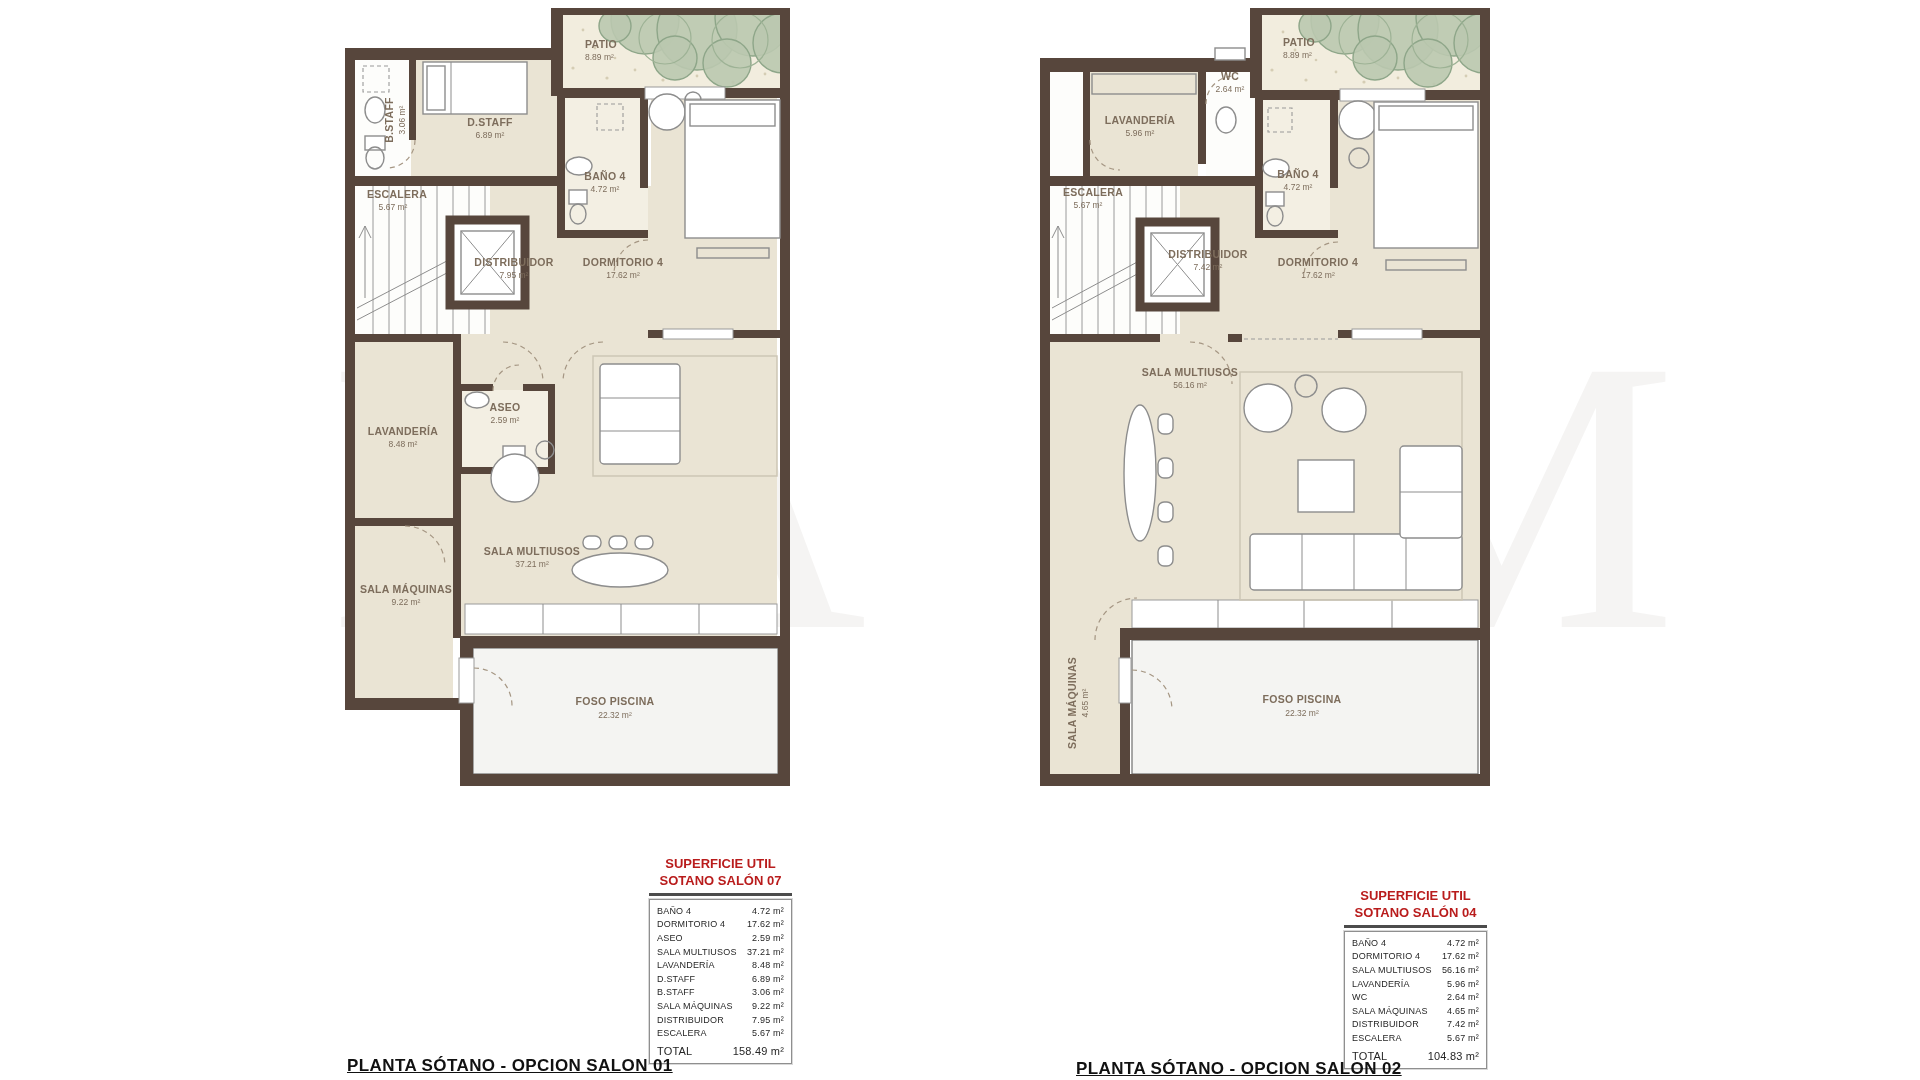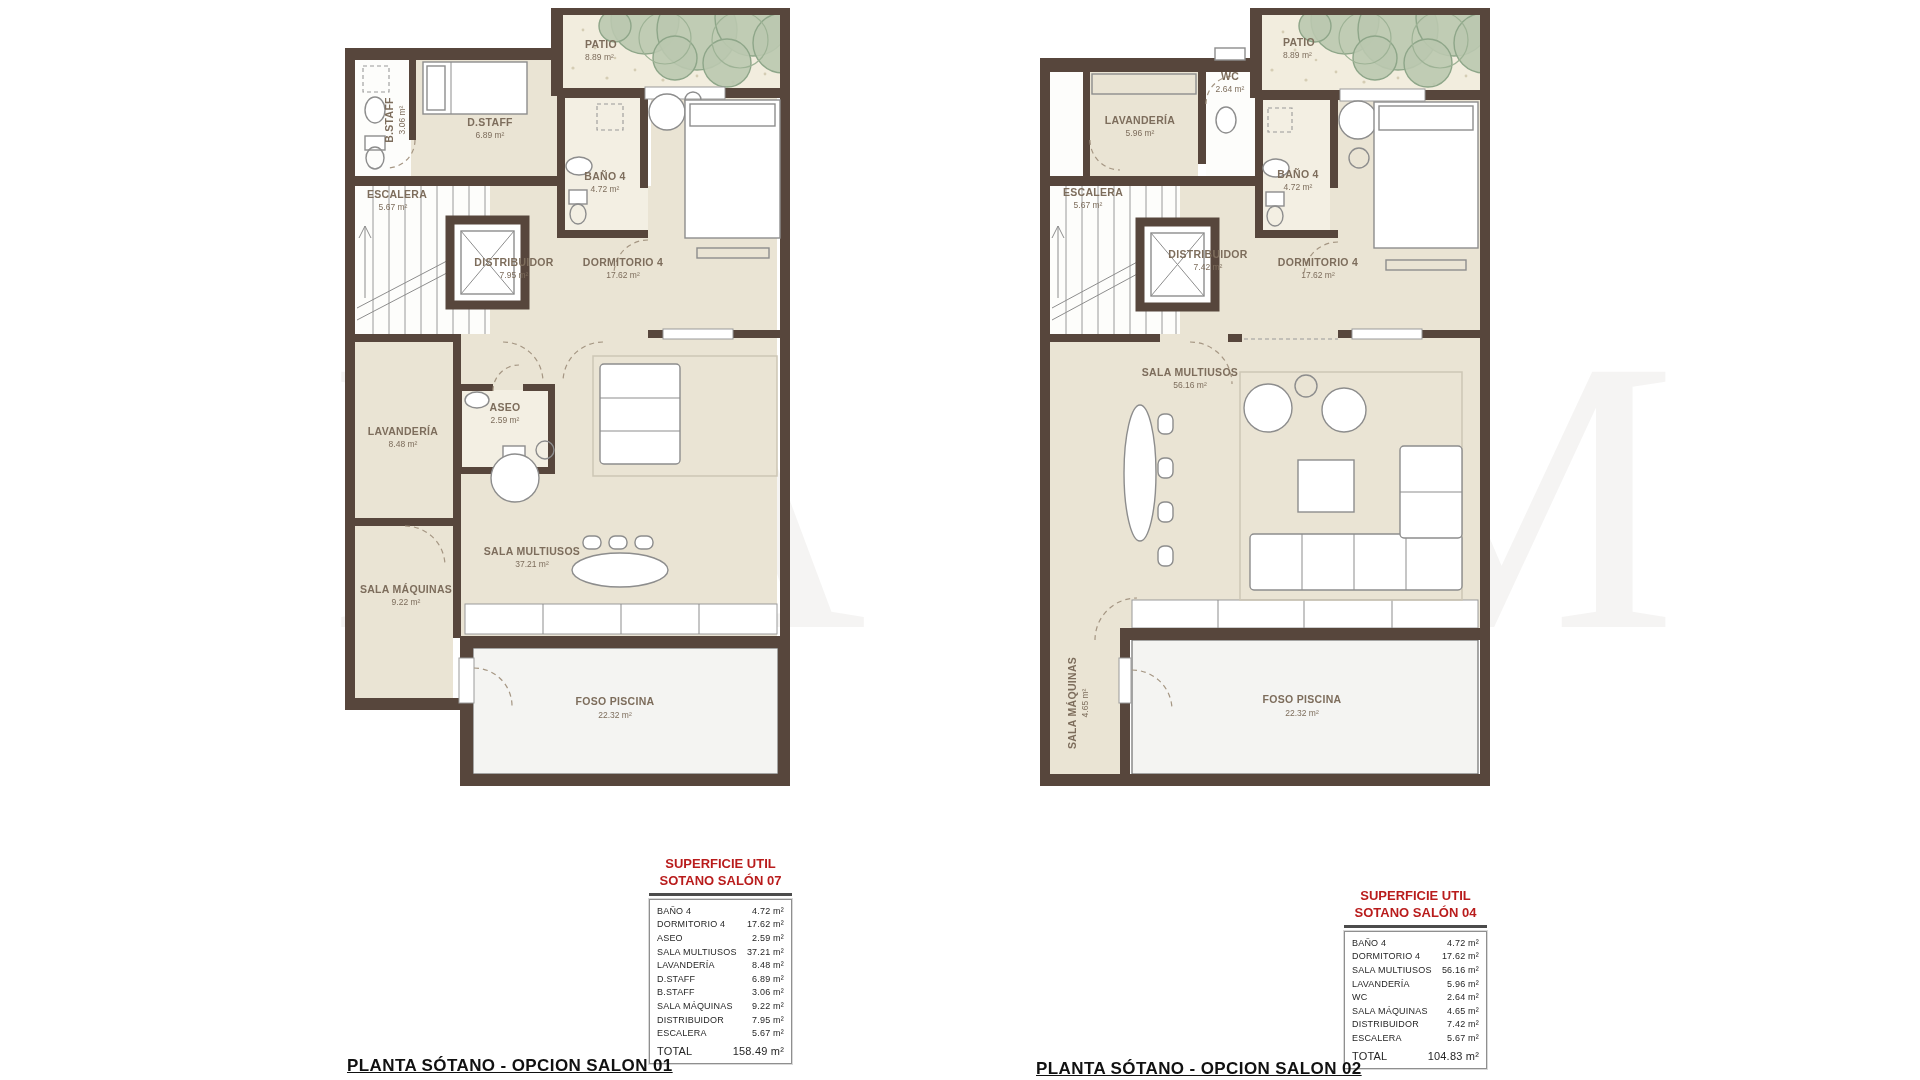--- a/index.html
+++ b/index.html
@@ -474,15 +474,15 @@
           <span>5.67 m²</span>
         </div>
       <div class="legend-row total">
           <span>TOTAL</span>
           <span>104.83 m²</span>
         </div>
     </div>
   </div>
 
   <div class="plan-title" style="left:347px;top:1056px">PLANTA SÓTANO - OPCION SALON 01</div>
-  <div class="plan-title" style="left:1036px;top:1059px">PLANTA SÓTANO - OPCION SALON 02</div>
+  <div class="plan-title" style="left:1076px;top:1059px">PLANTA SÓTANO - OPCION SALON 02</div>
 
 </div>
 
 </body></html>

